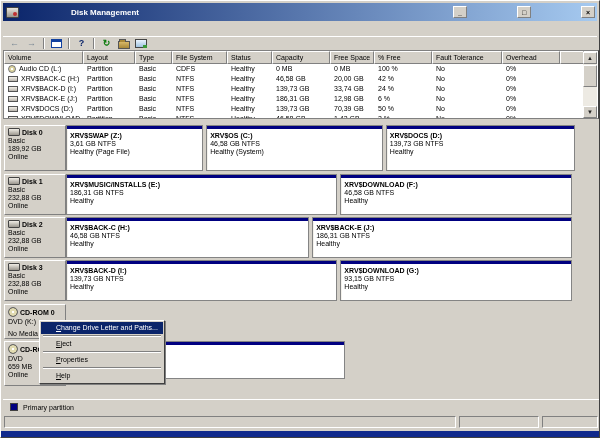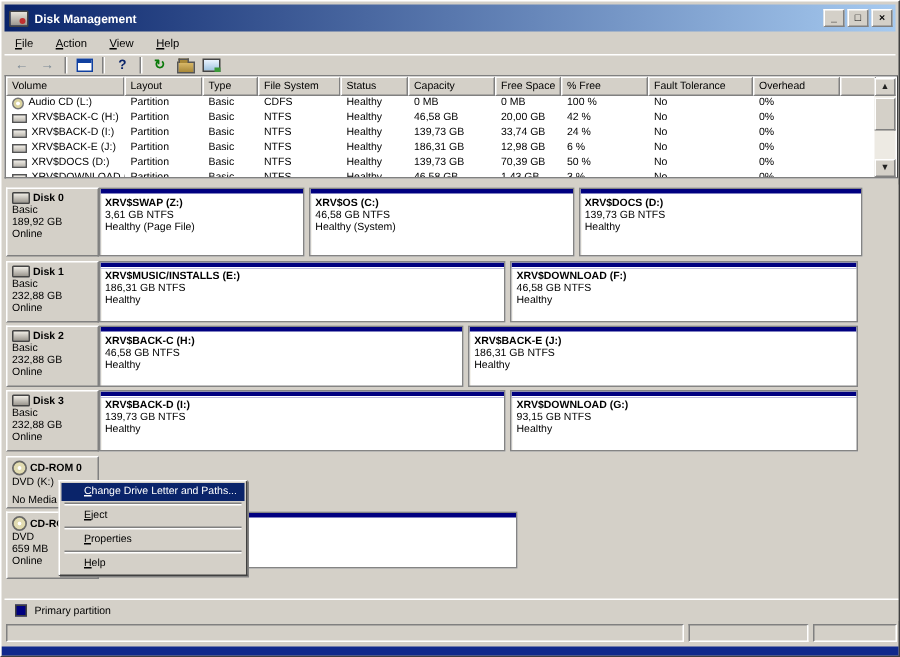--- a/index.html
+++ b/index.html
@@ -8,21 +8,21 @@
     position:relative;width:600px;height:438px;background:#D4D0C8;
     font-family:"Liberation Sans",sans-serif;color:#000;overflow:hidden;
     border-top:1px solid #fff;border-left:1px solid #fff;
     border-right:1px solid #404040;border-bottom:1px solid #404040;
   }
   .raised{border-top:1px solid #FFFFFF;border-left:1px solid #FFFFFF;border-right:1px solid #808080;border-bottom:1px solid #808080;}
 
   
   .titlebar{position:absolute;left:2px;top:2px;width:594px;height:18px;
     background:linear-gradient(90deg,#0A246A,#A6CAF0);
-    display:flex;align-items:center;padding:0 2px;}
+    display:flex;align-items:center;padding:0 2px;gap:48px;}
   .title-ico{width:13px;height:11px;margin:0 4px 0 1px;background:linear-gradient(#E8E4DC,#9A968E);
     border:1px solid #444;border-radius:1px;position:relative;flex:0 0 auto;}
   .title-ico::after{content:"";position:absolute;right:1px;bottom:1px;width:4px;height:4px;background:#C03030;border-radius:50%;}
   .title-text{color:#fff;font-weight:bold;font-size:8px;flex:1;white-space:nowrap;}
   .tb-sysbtn{width:14px;height:12px;background:#D4D0C8;margin-left:2px;
     display:flex;align-items:center;justify-content:center;
     font-size:7px;font-weight:bold;line-height:1;color:#000;}
 
   
   .menubar{position:absolute;left:2px;top:20px;width:594px;height:15px;display:flex;align-items:center;font-size:7.5px;}
@@ -101,26 +101,20 @@
 <div id="win">
 
   <div class="titlebar">
     <span class="title-ico"></span>
     <span class="title-text">Disk Management</span>
     <span class="tb-sysbtn raised">_</span>
     <span class="tb-sysbtn raised">□</span>
     <span class="tb-sysbtn raised">×</span>
   </div>
 
-  <div class="menubar">
-    <span class="menu-item"><u>F</u>ile</span>
-    <span class="menu-item"><u>A</u>ction</span>
-    <span class="menu-item"><u>V</u>iew</span>
-    <span class="menu-item"><u>H</u>elp</span>
-  </div>
 
   <div class="toolbar">
     <span class="tb-btn">
         <span class="tb-arrow">←</span>
       </span>
     <span class="tb-btn">
         <span class="tb-arrow">→</span>
       </span>
     <span class="tb-sep"></span>
     <span class="tb-btn">

